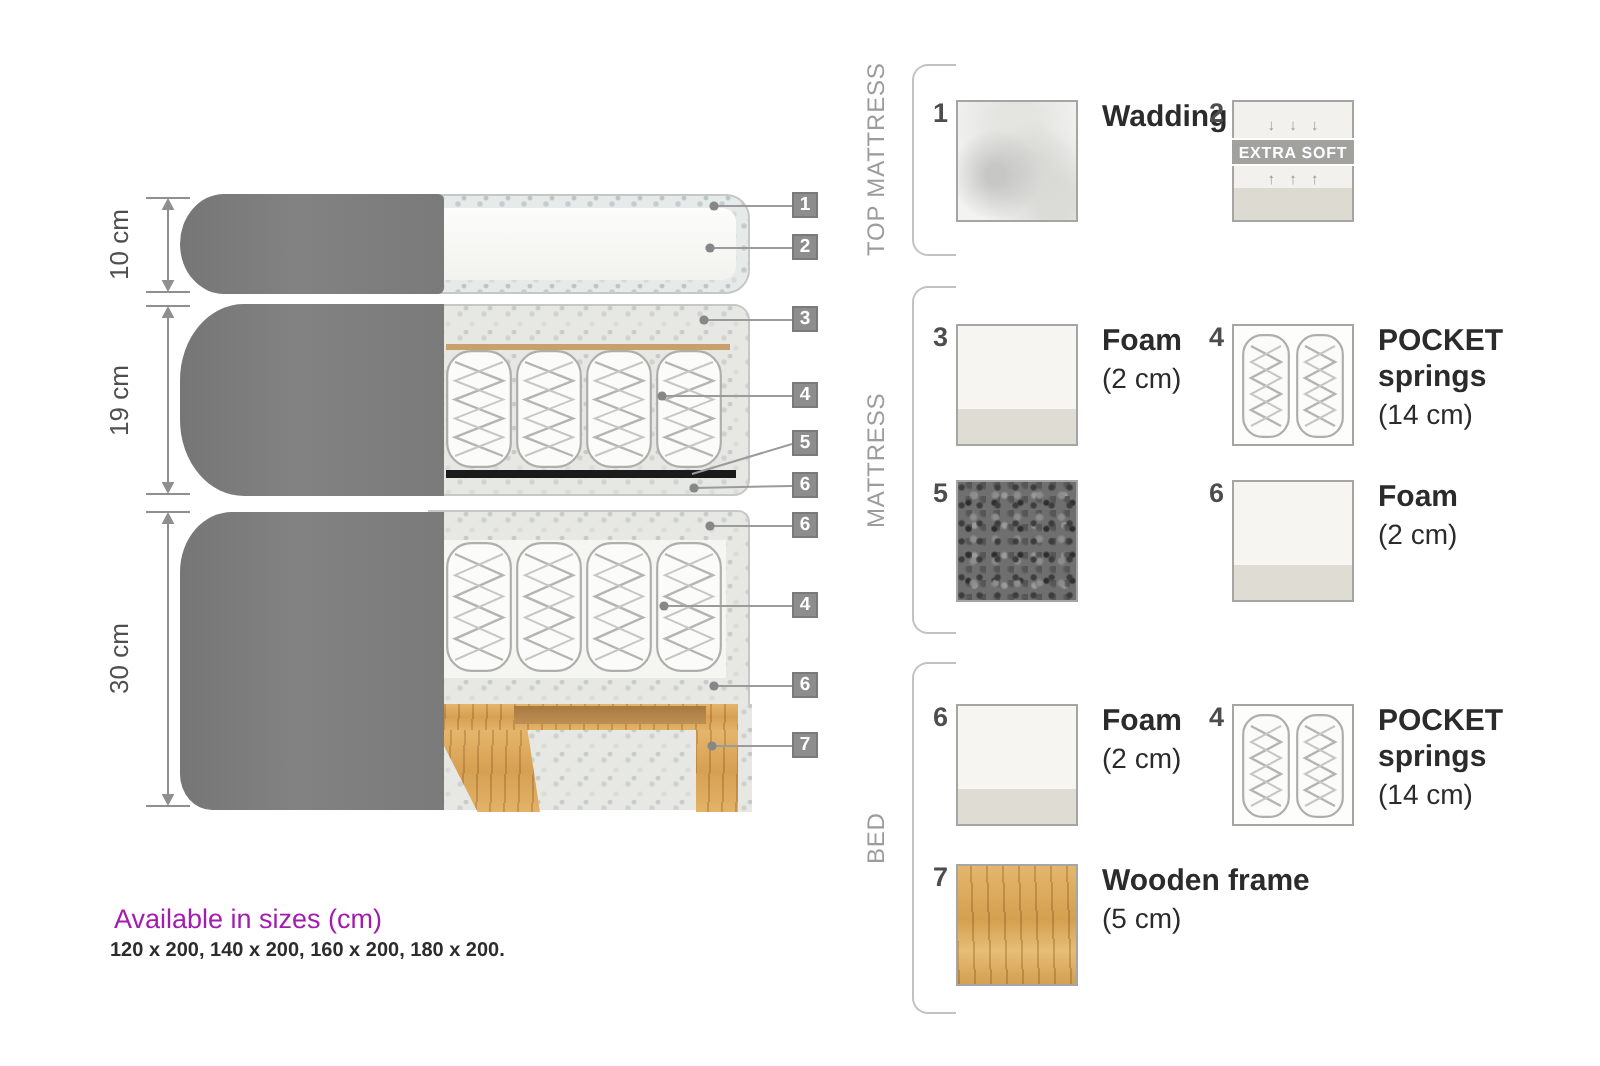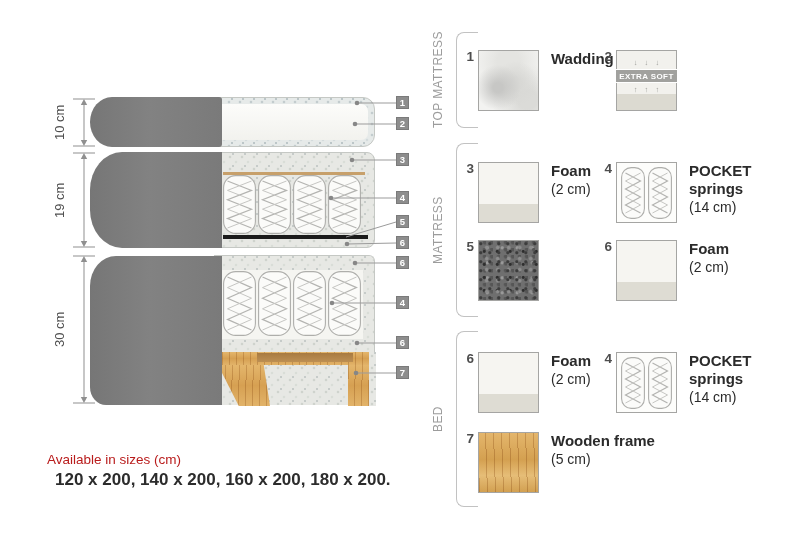--- a/index.html
+++ b/index.html
@@ -95,22 +95,22 @@
        radial-gradient(circle at 70% 60%, #8d8d8d 1.1px, transparent 2.5px),
        radial-gradient(circle at 40% 80%, #2e2e2e 1px, transparent 2px),
        radial-gradient(circle at 85% 20%, #565656 1.4px, transparent 2.9px),
        radial-gradient(circle at 55% 45%, #9a9a9a 1px, transparent 2.2px);
      background-size:9px 9px, 11px 11px, 13px 13px, 7px 7px, 15px 15px;}
   .swatch-wood{background:linear-gradient(180deg,#e4b66c,#d4a050 45%,#e6bd77 72%,#d2a051),
        repeating-linear-gradient(88deg, rgba(150,100,35,.3) 0 1px, transparent 1px 8px);
        background-blend-mode:multiply;}
 
   
-  .footer-title{position:absolute;left:47px;top:452px;font-size:13.5px;color:#b91c1c;}
-  .footer-values{position:absolute;left:55px;top:470px;font-size:17px;font-weight:bold;color:#2c2c2c;}
+  .footer-title{position:absolute;left:57px;top:452px;font-size:13.5px;color:#a21caf;}
+  .footer-values{position:absolute;left:55px;top:470px;font-size:10px;font-weight:bold;color:#2c2c2c;}
 </style>
 </head>
 <body>
 
 <div class="stage">
 
   <div class="cross cross-1">
     <div class="cross-1-inner"></div>
   </div>
   <div class="fabric fabric-1"></div>

